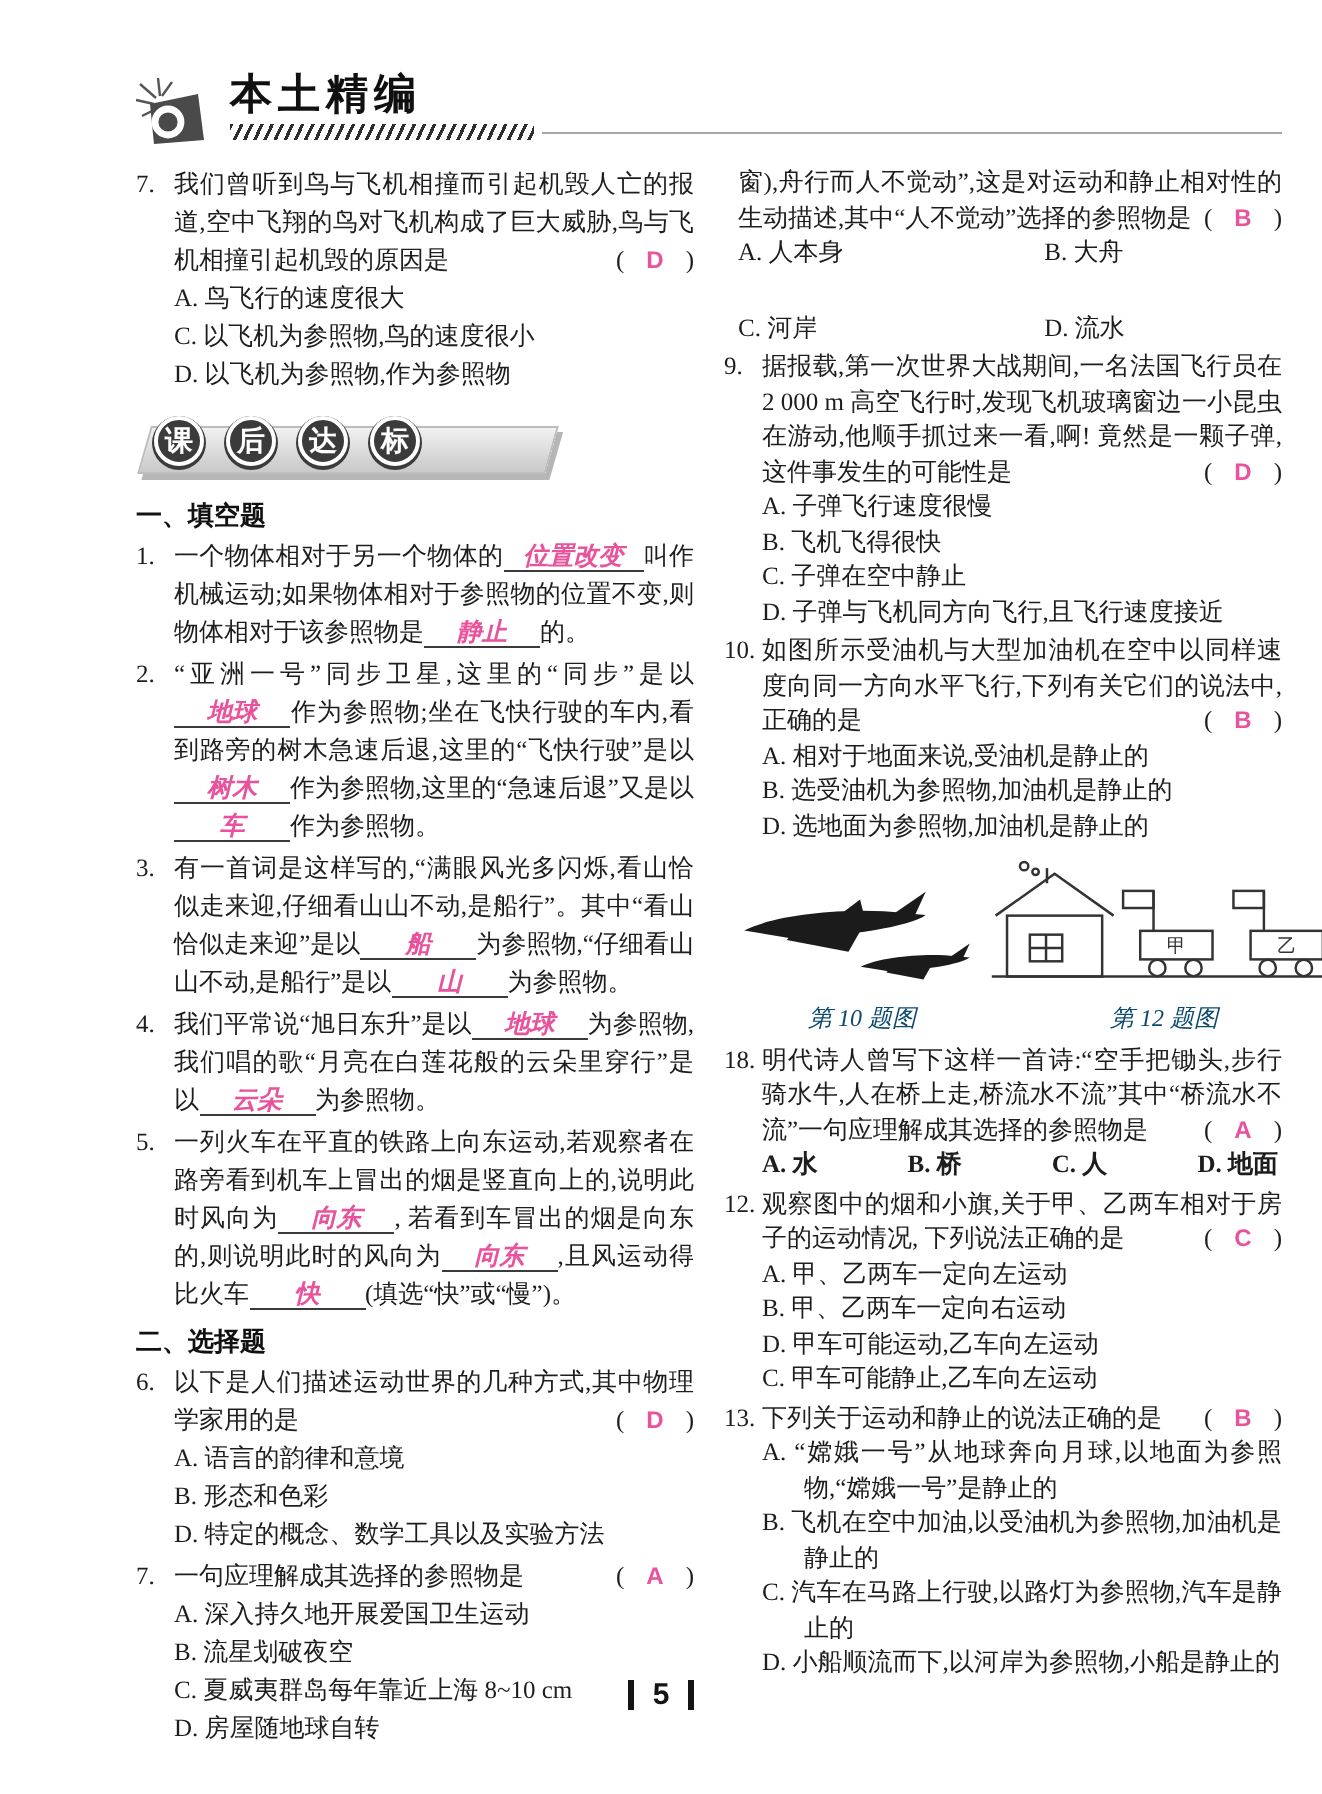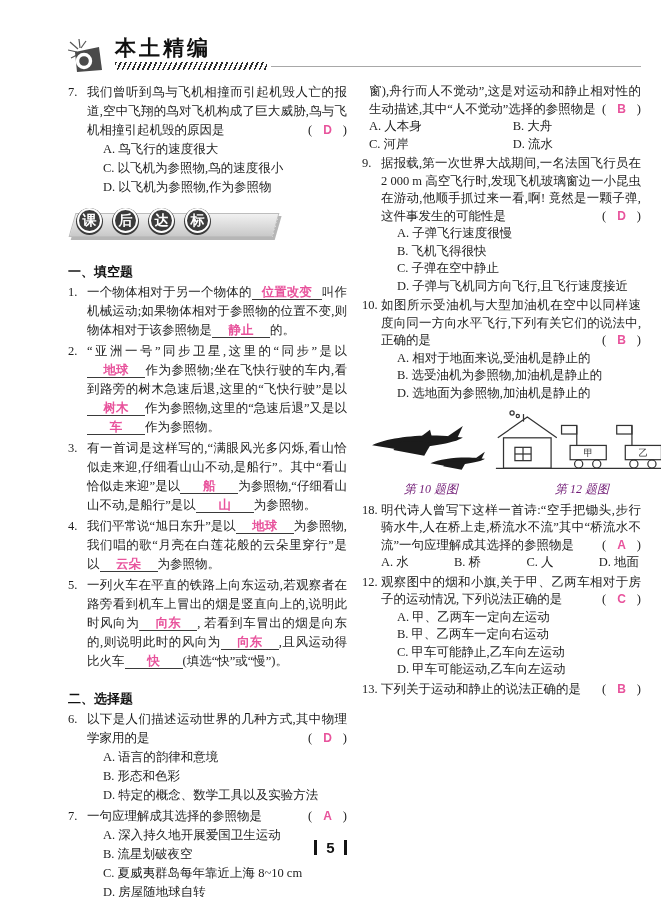--- a/index.html
+++ b/index.html
@@ -27,48 +27,48 @@
 
   
   .q { display:flex; margin:0 0 2px 0; }
   .qnum { flex:none; min-width:19px; padding-right:2px; }
   .q.cont .qbody { padding-left:7px; }
   .qbody { flex:1; min-width:0; }
   .stem { text-align:justify; }
   .stem::after { content:""; display:block; clear:both; }
   .blank { display:inline-block; min-width:58px; padding:0 10px; text-align:center;
            color:var(--accent); font-weight:bold; border-bottom:1.2px solid #3a3a3a;
-           line-height:1.05; }
+           line-height:1.05;font-style:italic; }
   .ans { float:right; margin-left:6px; white-space:nowrap; }
   .ansletter { display:inline-block; padding:0 11px; color:var(--accent); font-weight:bold;
                font-family:"Liberation Sans","DejaVu Sans",sans-serif; font-size:12px; }
-  .opts .opt { text-align:justify; padding-left:21px; text-indent:-21px;margin-left:16px; }
-  .opts-grid { display:grid; grid-template-columns:1.12fr 1fr; }
-  .opts-inline { display:flex; justify-content:space-between; padding-right:2px; }
+  .opts .opt { text-align:justify; padding-left:21px; text-indent:-21px; }
+  .opts-grid { display:grid; grid-template-columns:1.12fr 1fr;gap:20px; }
+  .opts-inline { display:flex; justify-content:space-between; padding-right:2px;font-weight:bold; }
 
   .subhead { font-family:Liberation Serif, serif; font-weight:700;
-             font-size:13px; margin:18px 0 2px 0; color:#111; }
+             font-size:13px; margin:4px 0 2px 0; color:#111; }
 
   
   .badge { position:relative; height:38px; margin:9px 0 4px 0; }
   .badge-bg { position:absolute; left:4px; top:7px; width:204px; height:24px;
               background:linear-gradient(180deg,#f1f1f1,#c9c9c9);
               transform:skewX(-16deg); box-shadow:3px 3px 0 rgba(110,110,110,.5);
               border:1px solid #bdbdbd; }
   .badge-chars { position:absolute; left:9px; top:2px; display:flex; gap:11px; }
   .badge-char { width:25px; height:25px; border-radius:50%; background:#3b3b3b; color:#fff;
                 display:flex; align-items:center; justify-content:center;
                 font-family:"Liberation Sans","DejaVu Sans",sans-serif; font-weight:700;
                 font-size:14px; border:2px solid #fff; box-shadow:0 1px 0 1px #3b3b3b; }
 
   
   .figrow { display:flex; align-items:flex-end; justify-content:space-between;
             padding:5px 0 3px 6px; }
   .fig { display:flex; flex-direction:column; align-items:center; }
-  .figcap { font-size:12px; font-style:italic; margin-top:2px; color:#701a75; }
+  .figcap { font-size:12px; font-style:italic; margin-top:2px; color:#0c4a6e; }
 
   
   .footer { position:absolute; top:839px; left:0; right:0; display:flex;
             justify-content:center; align-items:center; gap:9px; }
   .pbar { width:3px; height:15px; background:#141414; }
   .pnum { font-family:"Liberation Sans","DejaVu Sans",sans-serif; font-weight:700;
           font-size:15px; color:#141414; }
 </style>
 </head>
 <body>
@@ -267,29 +267,35 @@
             </div>
           </div>
         </div>
         <div class="q">
           <span class="qnum">12.</span>
           <div class="qbody">
             <div class="stem"><span class="seg">观察图中的烟和小旗,关于甲、乙两车相对于房子的运动情况, 下列说法正确的是</span><span class="ans"><span class="pr">(</span><span class="ansletter">C</span><span class="pr">)</span></span></div>
             <div class="opts">
               <div class="opt">A. 甲、乙两车一定向左运动</div>
               <div class="opt">B. 甲、乙两车一定向右运动</div>
+              <div class="opt">D. 甲车可能运动,乙车向左运动</div>
               <div class="opt">C. 甲车可能静止,乙车向左运动</div>
-              <div class="opt">D. 甲车可能运动,乙车向左运动</div>
             </div>
           </div>
         </div>
         <div class="q">
           <span class="qnum">13.</span>
           <div class="qbody">
             <div class="stem"><span class="seg">下列关于运动和静止的说法正确的是</span><span class="ans"><span class="pr">(</span><span class="ansletter">B</span><span class="pr">)</span></span></div>
+            <div class="opts">
+              <div class="opt">A. “嫦娥一号”从地球奔向月球,以地面为参照物,“嫦娥一号”是静止的</div>
+              <div class="opt">B. 飞机在空中加油,以受油机为参照物,加油机是静止的</div>
+              <div class="opt">C. 汽车在马路上行驶,以路灯为参照物,汽车是静止的</div>
+              <div class="opt">D. 小船顺流而下,以河岸为参照物,小船是静止的</div>
+            </div>
           </div>
         </div>
       </div>
   </div>
 
   <div class="footer">
     <span class="pbar"></span>
     <span class="pnum">5</span>
     <span class="pbar"></span>
   </div>

